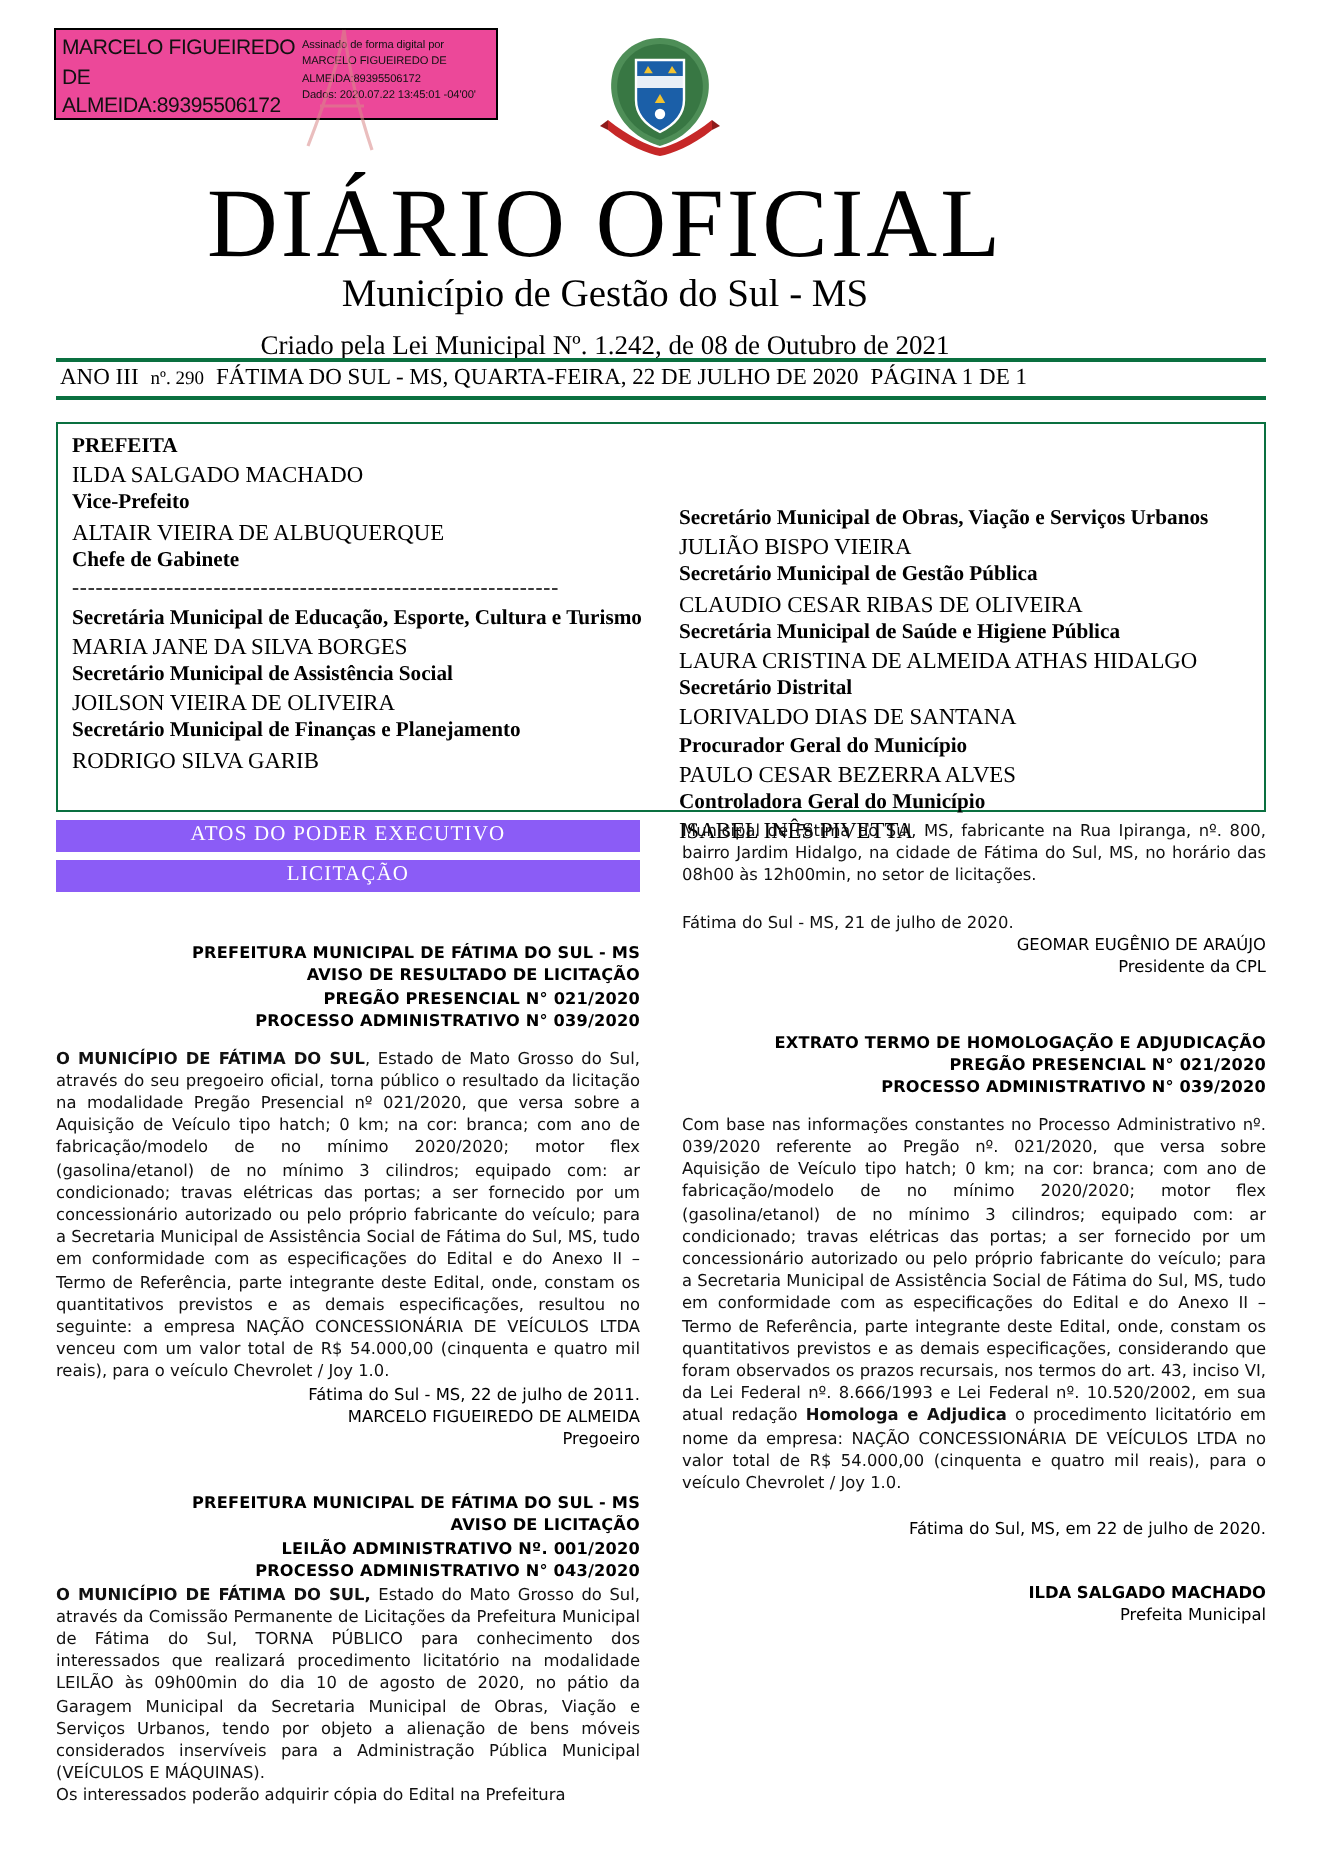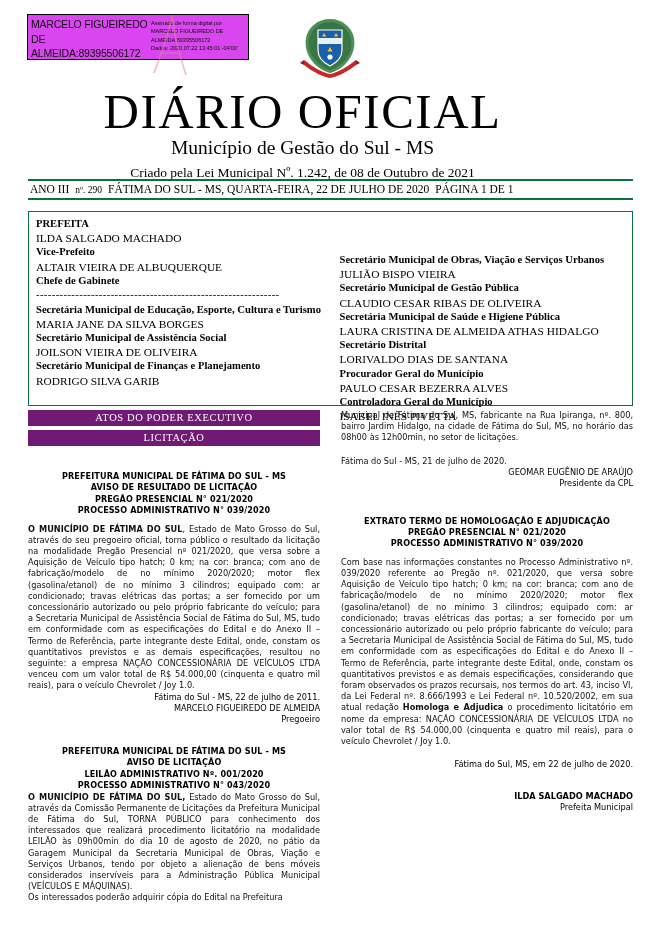--- a/index.html
+++ b/index.html
@@ -17,21 +17,21 @@
   }
 
   
   .sig-box {
     position: absolute;
     left: 27px; top: 14px;
     width: 222px; height: 46px;
     border: 1px solid #000;
     display: flex;
     align-items: stretch;
-    background: #d946ef;
+    background: #ec4899;
   }
   .sig-name {
     width: 121px;
     padding: 2px 1px 0 3px;
     font-family: "Liberation Sans", sans-serif;
     font-size: 10.5px;
     line-height: 14.5px;
     letter-spacing: -0.2px;
     color: #111;
   }
@@ -148,34 +148,34 @@
     width: 605px; height: 510px;
   }
   .col-left {
     position: absolute; left: 0; top: 0; width: 292px;
   }
   .col-right {
     position: absolute; left: 313px; top: 0; width: 292px;
   }
 
   .greenbar {
-    background: #701a75;
+    background: #8b5cf6;
     color: #ffffff;
     text-align: center;
     font-family: "Liberation Serif", serif;
     font-size: 10.5px;
     letter-spacing: 0.6px;
     padding: 2px 0 2px 0;
     line-height: 12px;
     margin-bottom: 4px;
   }
   .greenbar.second { margin-bottom: 9px; }
 
   .head-block {
-    text-align: center;
+    text-align: right;
     font-family: "DejaVu Sans", sans-serif;
     font-weight: bold;
     font-size: 8.1px;
     line-height: 11.4px;
     letter-spacing: 0.1px;
   }
   .body-text {
     font-family: "DejaVu Sans", sans-serif;
     font-size: 8.2px;
     line-height: 11.2px;

